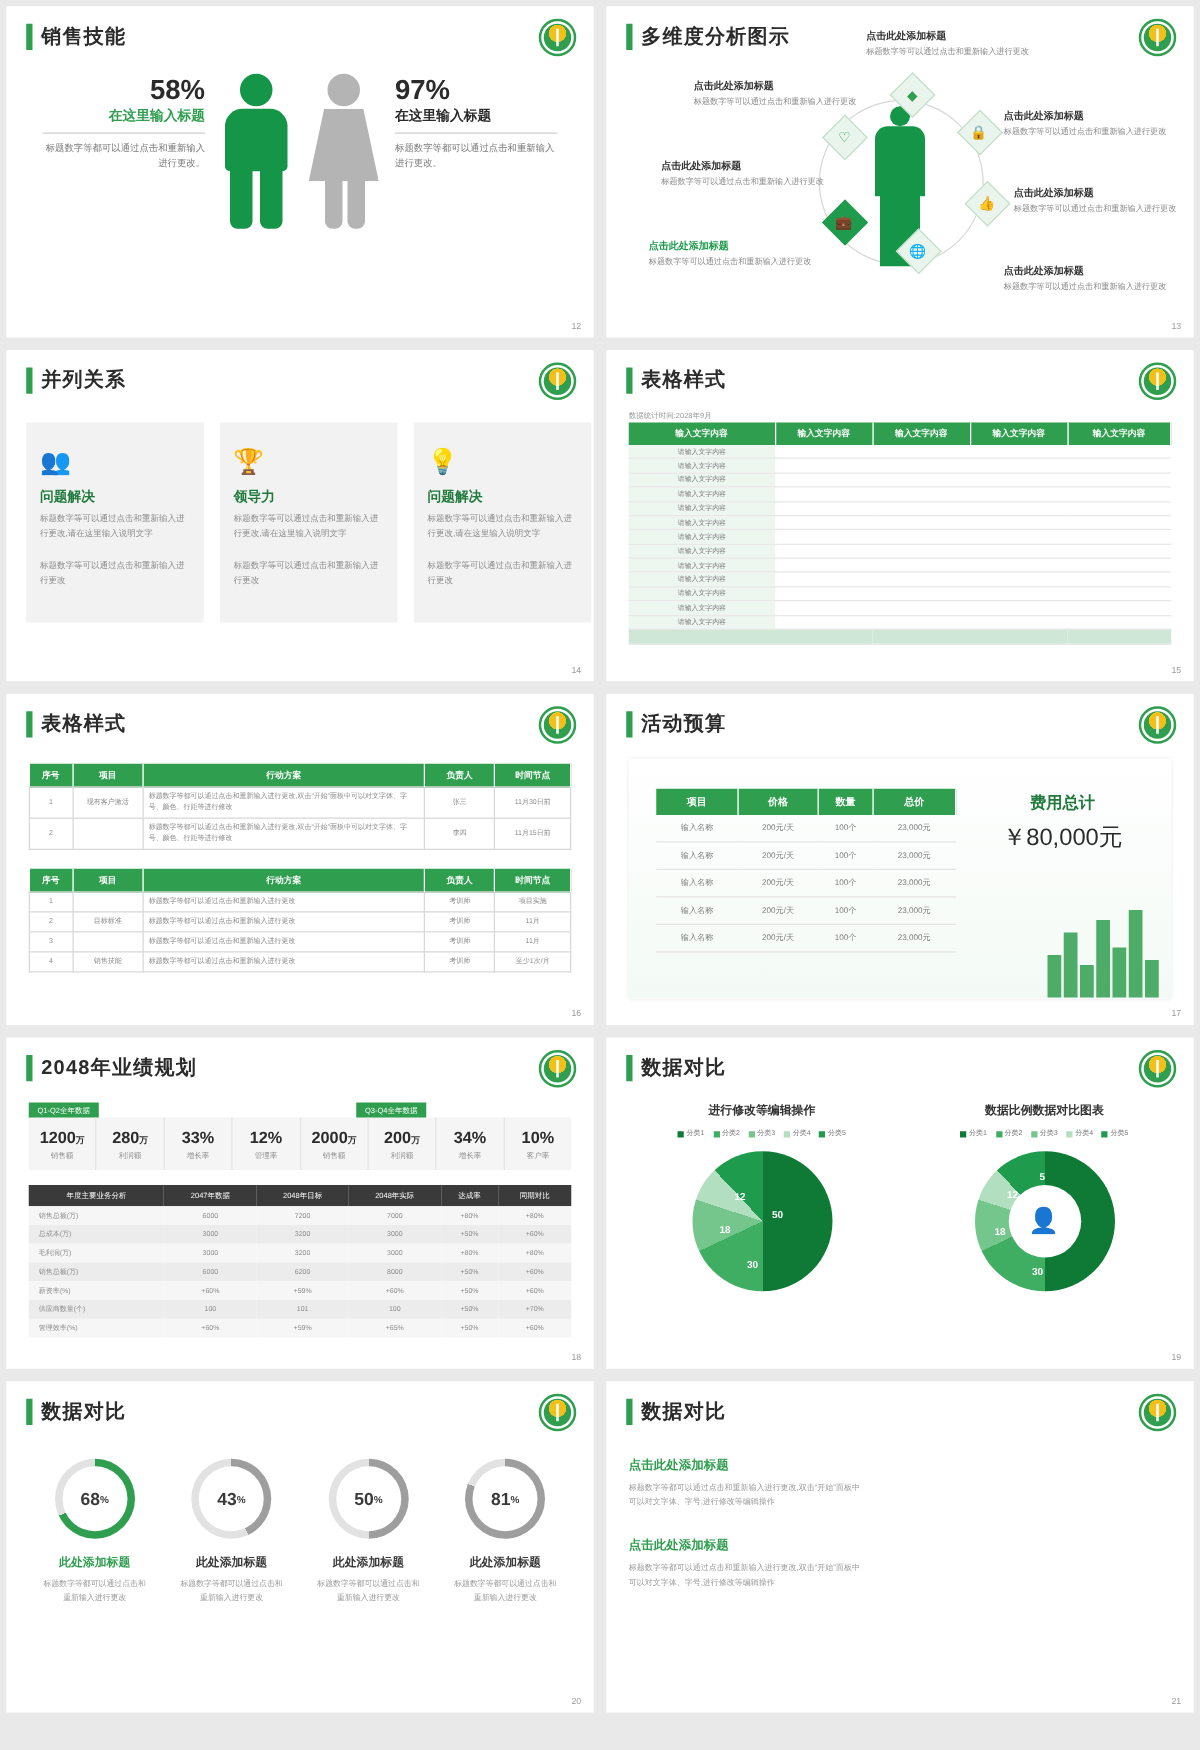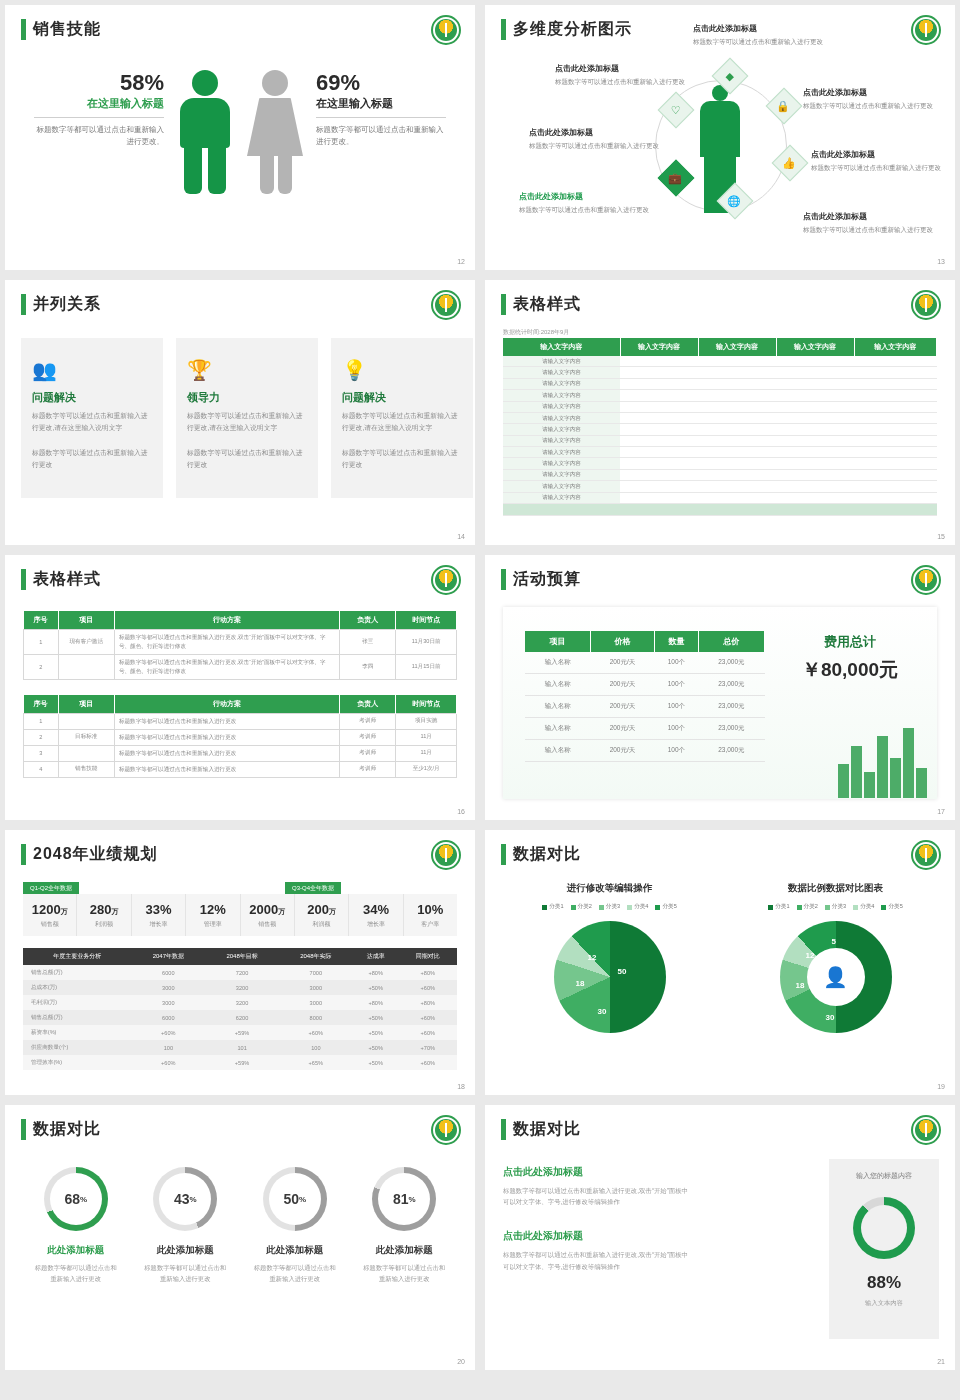--- a/index.html
+++ b/index.html
@@ -65,21 +65,21 @@
   .logo .inner::after {
     content: "";
     position: absolute; left: 50%; top: 20%;
     width: 2px; height: 60%;
     background: #ffffff;
     transform: translateX(-50%);
   }
 
   
   .s12 .row {
-    position: absolute; left: 0; top: 65px; width: 100%;
+    position: absolute; left: 0; top: 54px; width: 100%;
     display: flex; justify-content: center; align-items: flex-start;
   }
   .mf-col { width: 140px; text-align: right; padding-right: 10px; }
   .mf-col.right { text-align: left; padding-right: 0; padding-left: 10px; }
   .mf-pct { font-size: 22px; font-weight: bold; color: #2b2b2b; }
   .mf-sub {
     font-size: 11px; color: #2f9e4f; font-weight: bold;
     border-bottom: 1px solid #cfcfcf;
     padding-bottom: 6px; margin-bottom: 6px;
   }
@@ -173,21 +173,21 @@
     box-shadow: 0 0 4px rgba(0,0,0,.12);
   }
   .tbl17 { position: absolute; left: 40px; top: 76px; width: 240px; border-collapse: collapse; }
   .tbl17 th {
     background: #2f9e4f; color: #fff; font-size: 8px; padding: 5px 0; font-weight: bold;
     border-right: 1px solid #fff;
   }
   .tbl17 td { font-size: 6.5px; color: #7d7d7d; text-align: center; padding: 6px 0; border-bottom: 1px solid #e4e4e4; }
   .s17 .total { position: absolute; left: 300px; top: 78px; text-align: center; width: 130px; }
   .s17 .total .t1 { font-size: 13px; font-weight: bold; color: #1f7a3c; }
-  .s17 .total .t2 { font-size: 19px; font-weight: bold; color: #2b2b2b; margin-top: 6px; }
+  .s17 .total .t2 { font-size: 19px; font-weight: normal; color: #2b2b2b; margin-top: 6px; }
   .s17 .city { position: absolute; right: 28px; bottom: 22px; display: flex; align-items: flex-end; gap: 2px; }
   .s17 .city i { display: block; width: 11px; background: #2f9e4f; opacity: .85; }
 
   
   .s18 .tagrow { position: absolute; left: 18px; top: 52px; display: flex; gap: 6px; width: 434px; }
   .s18 .tag { background: #2f9e4f; color: #fff; font-size: 6px; padding: 2px 7px; }
   .s18 .kpis { position: absolute; left: 18px; top: 64px; width: 434px; display: flex; background: #f5f5f5; }
   .kpi { flex: 1; text-align: center; padding: 8px 0 7px; border-right: 1px solid #e4e4e4; }
   .kpi:last-child { border-right: none; }
   .kpi .v { font-size: 13px; font-weight: bold; color: #2b2b2b; }
@@ -283,21 +283,21 @@
             <span class="legR"></span>
         </div>
         <div class="fig f">
           <span class="head"></span>
             <span class="body"></span>
             <span class="legL"></span>
             <span class="legR"></span>
         </div>
       </div>
       <div class="mf-col right">
-        <div class="mf-pct">69%</div>
+        <div class="mf-pct">97%</div>
         <div class="mf-sub">在这里输入标题</div>
         <div class="mf-desc">标题数字等都可以通过点击和重新输入进行更改。</div>
       </div>
     </div>
     <div class="pnum">12</div>
   </div>
 
   <div class="slide s13">
     <div class="stitle">
       <span class="bar"></span>
@@ -887,23 +887,17 @@
     <div class="logo">
         <span class="inner"></span>
       </div>
     <div class="left">
       <div class="lh">点击此处添加标题</div>
       <div class="lp">标题数字等都可以通过点击和重新输入进行更改,双击“开始”面板中可以对文字体、字号,进行修改等编辑操作</div>
       <div class="lh">点击此处添加标题</div>
       <div class="lp">标题数字等都可以通过点击和重新输入进行更改,双击“开始”面板中可以对文字体、字号,进行修改等编辑操作</div>
     </div>
     <div class="boxes">
-      <div class="box21">
-        <div class="bt">输入您的标题内容</div>
-        <div class="dn" id="dn1" style="background: conic-gradient(rgb(31, 155, 77) 0deg, rgb(31, 155, 77) 88%, rgb(216, 216, 216) 88%, rgb(216, 216, 216) 100%);"></div>
-        <div class="bv">88%</div>
-        <div class="bb">输入文本内容</div>
-      </div>
     </div>
     <div class="pnum">21</div>
   </div>
 
 </div>
 
 </body></html>

